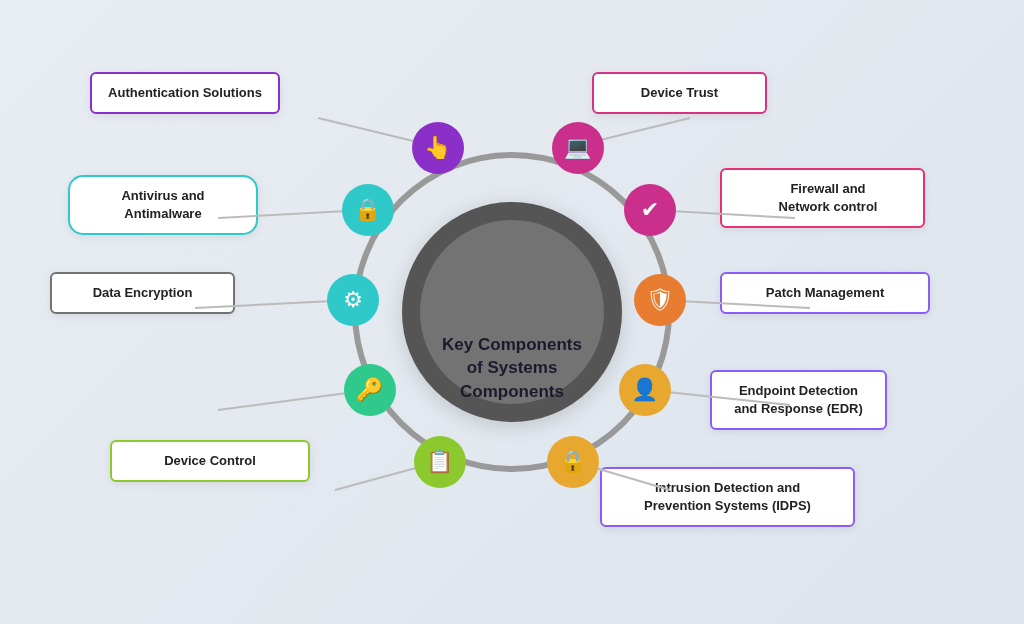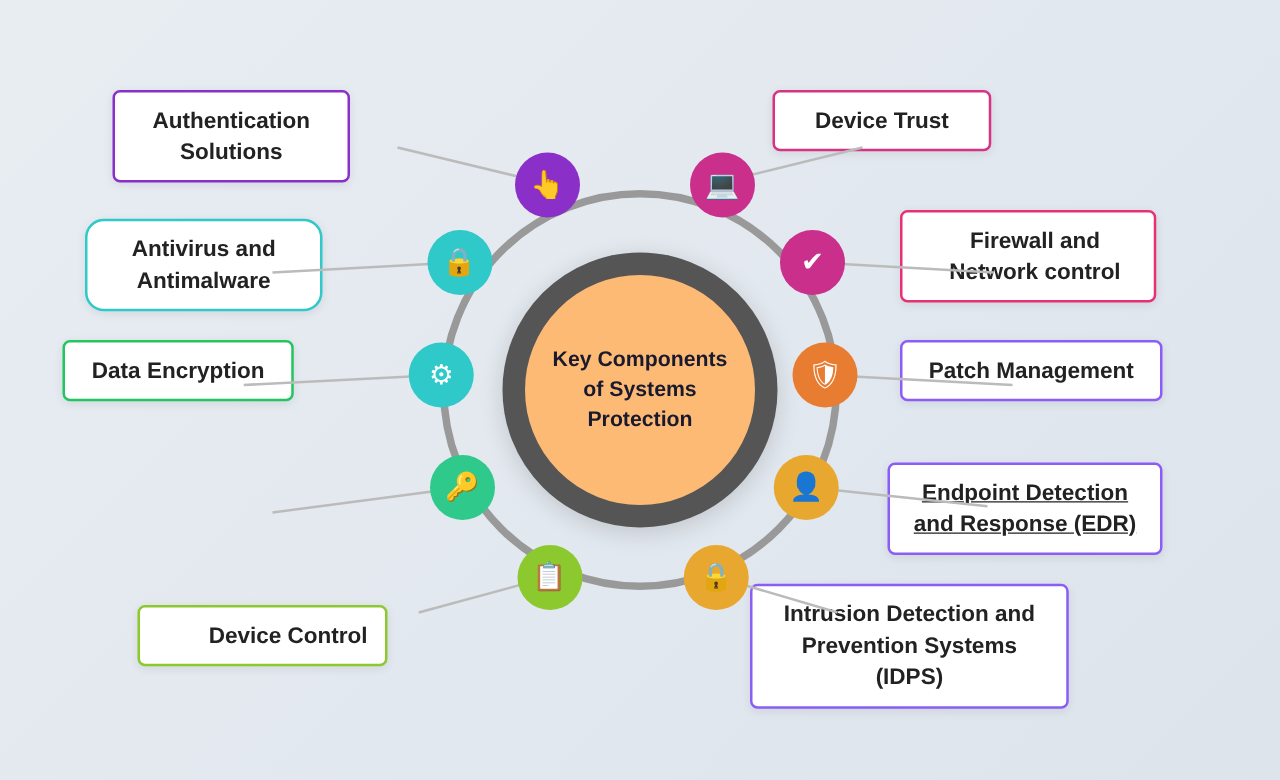--- a/index.html
+++ b/index.html
@@ -20,24 +20,24 @@
 
     
     .center-circle {
       position: absolute;
       left: 50%;
       top: 50%;
       transform: translate(-50%, -50%);
       width: 220px;
       height: 220px;
       border-radius: 50%;
-      background: #fdba74;
+      background: #737373;
       border: 18px solid #555;
       display: flex;
-      align-items: center;
+      align-items: flex-end;
       justify-content: center;
       text-align: center;
       z-index: 10;
       box-shadow: 0 4px 20px rgba(0,0,0,0.15);
     }
 
     .center-text {
       font-size: 17px;
       font-weight: 800;
       color: #1a1a2e;
@@ -59,21 +59,21 @@
       color: white;
       transform: translate(-50%, -50%);
     }
 
     
     .label-box {
       position: absolute;
       background: white;
       border-radius: 6px;
       padding: 10px 14px;
-      font-size: 18px;
+      font-size: 13px;
       font-weight: 600;
       color: #222;
       text-align: center;
       line-height: 1.4;
       box-shadow: 0 2px 8px rgba(0,0,0,0.08);
     }
 
     svg.connectors {
       position: absolute;
       top: 0;
@@ -90,21 +90,21 @@
     .orange { background: #e87c30; }
     .yellow-orange { background: #e8a830; }
     .olive { background: #8bc92f; }
     .teal-green { background: #2fc98b; }
     .teal { background: #2fc9c9; }
 
     
     .border-purple { border: 2px solid #8b2fc9; }
     .border-magenta { border: 2px solid #d63384; }
     .border-teal { border: 2px solid #2fc9c9; }
-    .border-teal2 { border: 2px solid #22c55e; }
+    .border-teal2 { border: 2px solid #737373; }
     .border-green { border: 2px solid #5cb85c; }
     .border-lime { border: 2px solid #8bc92f; }
     .border-orange { border: 2px solid #8b5cf6; }
     .border-pink { border: 2px solid #e83075; }
   </style>
 </head>
 <body>
 
 <div class="diagram-container">
 
@@ -131,21 +131,21 @@
     <line x1="575" y1="462" x2="670" y2="490" stroke="#bbb" stroke-width="2"></line>
   </svg>
 
   <div style="position:absolute;left:50%;top:50%;transform:translate(-50%,-50%);
     width:320px;height:320px;border-radius:50%;border:6px solid #999;z-index:4;background:transparent;"></div>
 
   <div class="center-circle">
     <div class="center-text">
       <span>Key Components</span><br>
       <span>of Systems</span><br>
-      <span>Protection</span>
+      <span>Components</span>
     </div>
   </div>
 
   <div class="icon-circle purple" style="left:438px;top:148px;">👆</div>
 
   <div class="icon-circle magenta" style="left:578px;top:148px;">💻</div>
 
   <div class="icon-circle teal" style="left:368px;top:210px;">🔒</div>
 
   <div class="icon-circle magenta" style="left:650px;top:210px;">✔</div>
@@ -160,46 +160,46 @@
 
   <div class="icon-circle olive" style="left:440px;top:462px;">📋</div>
 
   <div class="icon-circle yellow-orange" style="left:573px;top:462px;">🔒</div>
 
   <div class="label-box border-purple" style="left:90px;top:72px;width:190px;">
     <span>Authentication
 Solutions</span>
   </div>
 
-  <div class="label-box border-magenta" style="left:618px;top:72px;width:175px;">
+  <div class="label-box border-magenta" style="left:592px;top:72px;width:175px;">
     <span>Device Trust</span>
   </div>
 
   <div class="label-box border-teal" style="left:68px;top:175px;width:190px;border-radius:15px;">
     <span>Antivirus and<br>Antimalware</span>
   </div>
 
   <div class="label-box border-pink" style="left:720px;top:168px;width:205px;padding-left:25px;">
     <span>Firewall and<br>Network control</span>
   </div>
 
   <div class="label-box border-teal2" style="left:50px;top:272px;width:185px;">
     <span>Data Encryption</span>
   </div>
 
   <div class="label-box border-orange" style="left:720px;top:272px;width:210px;">
     <span>Patch Management</span>
   </div>
 
 
-  <div class="label-box border-orange" style="left:710px;top:370px;width:220px;text-decoration:underline;">
+  <div class="label-box border-orange" style="left:710px;top:370px;width:177px;">
     <span>Endpoint Detection<br>and Response (EDR)</span>
   </div>
 
-  <div class="label-box border-lime" style="left:110px;top:484px;width:200px;text-align:right;">
+  <div class="label-box border-lime" style="left:110px;top:440px;width:200px;">
     <span>Device Control</span>
   </div>
 
   <div class="label-box border-orange" style="left:600px;top:455px;width:255px;margin-top:12px;">
     <span>Intrusion Detection and<br>Prevention Systems (IDPS)</span>
   </div>
 
 </div>
 
 </body></html>

